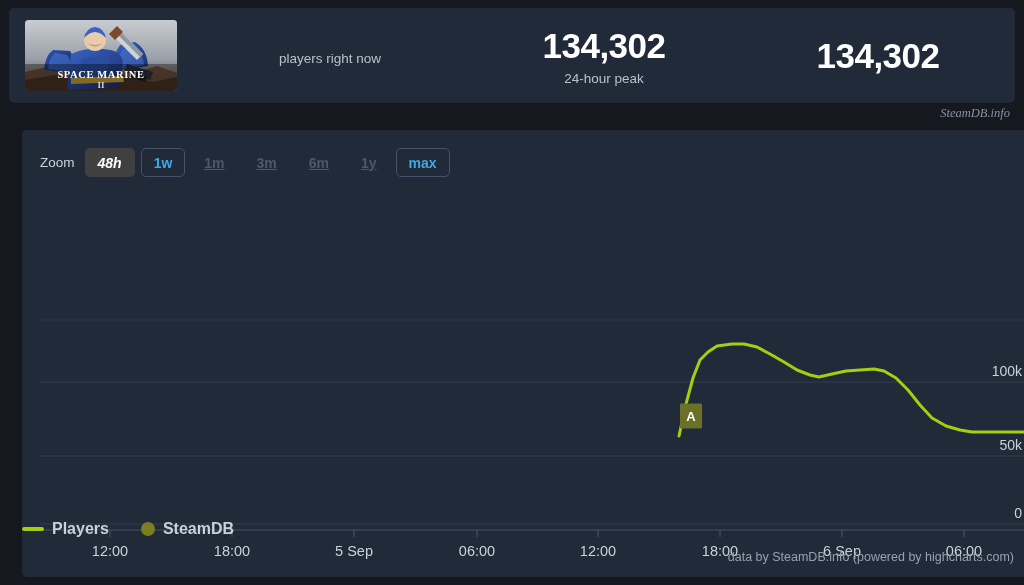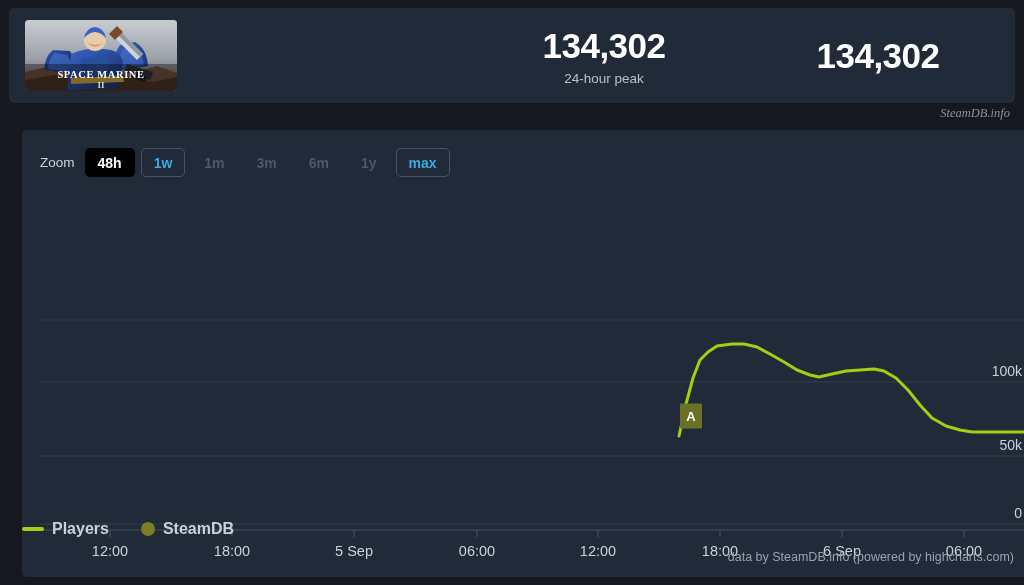--- a/index.html
+++ b/index.html
@@ -55,23 +55,23 @@
   }
   .zoom-label {
     font-size: 13.5px; color: #c9d1db; margin-right: 10px;
   }
   .zbtn {
     font-size: 14px; font-weight: bold; line-height: 28px;
     padding: 0 12px; height: 29px; border-radius: 5px; margin-right: 6px;
     white-space: nowrap; display: inline-block; cursor: pointer;
     border: 1px solid transparent; background: transparent;
   }
-  .zbtn.selected { background: #000000; color: #ffffff; }
+  .zbtn.selected { background: #404040; color: #ffffff; font-style: italic; }
   .zbtn.enabled  { border-color: #46526a; color: #3fa9e5; }
-  .zbtn.disabled { color: #4c586c; cursor: default; }
+  .zbtn.disabled { color: #4c586c; cursor: default; text-decoration: underline; }
 
   
   .plot {
     position: absolute; left: 0; top: 0; width: 1006px; height: 447px;
   }
   .plot svg { display: block; }
 
   
   .legend {
     position: absolute; left: 0; right: 0; top: 390px;
@@ -141,20 +141,21 @@
 
           <rect x="0" y="44" width="152" height="27" fill="#000" opacity="0.35"></rect>
 
           <text x="76" y="58" text-anchor="middle" font-family="Liberation Serif, serif" font-size="10.5" font-weight="bold" fill="#ffffff" letter-spacing="0.6">SPACE MARINE</text>
           <text x="76" y="68" text-anchor="middle" font-family="Liberation Serif, serif" font-size="9" font-weight="bold" fill="#d8d2c4">II</text>
         </svg>
       </div>
     </div>
 
     <div class="stat">
+      <div class="stat-label">players right now</div>
     </div>
 
     <div class="stat">
       <div class="stat-num">134,302</div>
       <div class="stat-label">24-hour peak</div>
     </div>
 
     <div class="stat">
       <div class="stat-num">134,302</div>
     </div>

